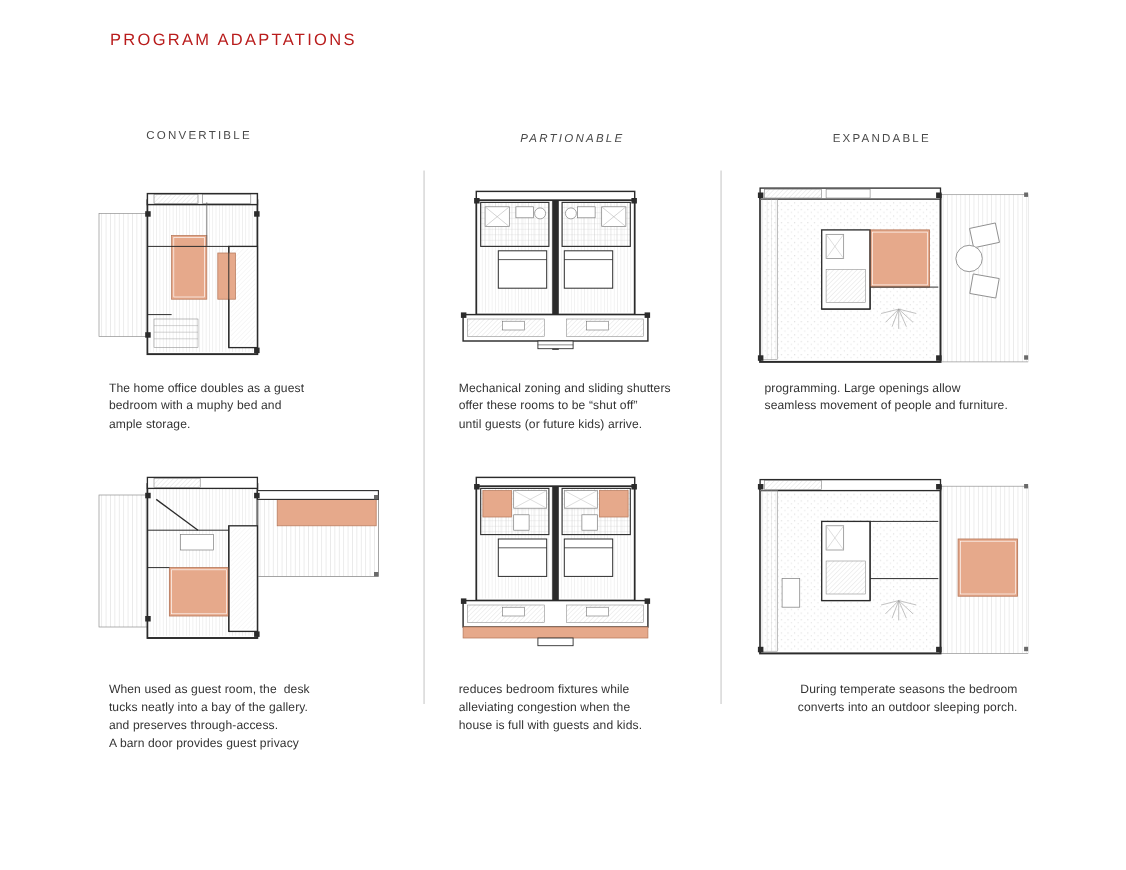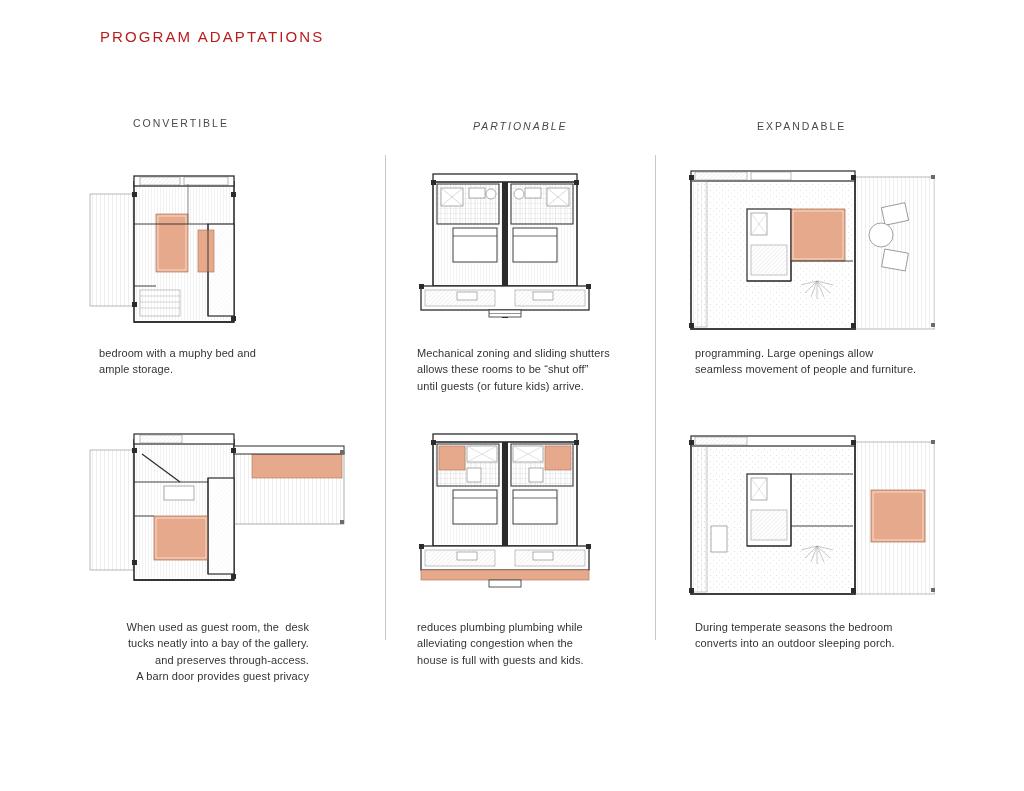--- a/index.html
+++ b/index.html
@@ -52,23 +52,23 @@
   .caption {
     position: absolute;
     font-size: 11px;
     line-height: 16.3px;
     color: #333333;
     letter-spacing: 0.1px;
   }
   #cap-a { left: 99px;  top: 345px; width: 200px; }
   #cap-b { left: 417px; top: 345px; width: 210px; }
   #cap-c { left: 695px; top: 345px; width: 240px; }
-  #cap-d { left: 99px;  top: 619px; width: 210px; text-align: right; }
+  #cap-d { left: 99px;  top: 619px; width: 210px; }
   #cap-e { left: 417px; top: 619px; width: 200px; }
-  #cap-f { left: 695px; top: 619px; width: 230px; }
+  #cap-f { left: 695px; top: 619px; width: 230px; text-align: right; }
   .caption div { white-space: pre; }
 
   
   .plan {
     position: absolute;
     overflow: hidden;
   }
   .plan svg { display: block; }
 </style>
 </head>
@@ -391,44 +391,45 @@
   <rect x="4" y="10" width="5" height="5" fill="#2b2b2b"></rect>
   <rect x="4" y="158" width="5" height="5" fill="#2b2b2b"></rect>
   <rect x="166" y="10" width="5" height="5" fill="#2b2b2b"></rect>
   <rect x="166" y="158" width="5" height="5" fill="#2b2b2b"></rect>
   <rect x="246" y="10" width="4" height="4" fill="#6a6a6a"></rect>
   <rect x="246" y="158" width="4" height="4" fill="#6a6a6a"></rect>
 </svg>
 </div>
 
 <div class="caption" id="cap-a">
+  <div>The home office doubles as a guest</div>
   <div>bedroom with a muphy bed and</div>
   <div>ample storage.</div>
 </div>
 
 <div class="caption" id="cap-b">
   <div>Mechanical zoning and sliding shutters</div>
-  <div>allows these rooms to be “shut off”</div>
+  <div>offer these rooms to be “shut off”</div>
   <div>until guests (or future kids) arrive.</div>
 </div>
 
 <div class="caption" id="cap-c">
   <div>programming. Large openings allow</div>
   <div>seamless movement of people and furniture.</div>
 </div>
 
 <div class="caption" id="cap-d">
   <div>When used as guest room, the  desk</div>
   <div>tucks neatly into a bay of the gallery.</div>
   <div>and preserves through-access.</div>
   <div>A barn door provides guest privacy</div>
 </div>
 
 <div class="caption" id="cap-e">
-  <div>reduces plumbing plumbing while</div>
+  <div>reduces bedroom fixtures while</div>
   <div>alleviating congestion when the</div>
   <div>house is full with guests and kids.</div>
 </div>
 
 <div class="caption" id="cap-f">
   <div>During temperate seasons the bedroom</div>
   <div>converts into an outdoor sleeping porch.</div>
 </div>
 
 </body></html>

